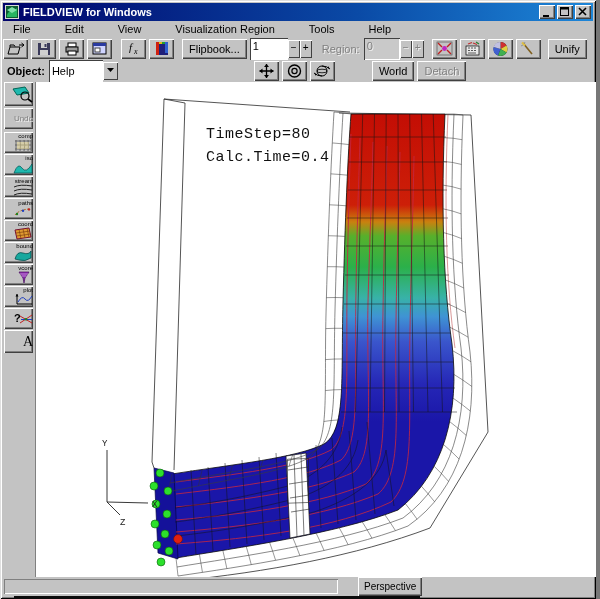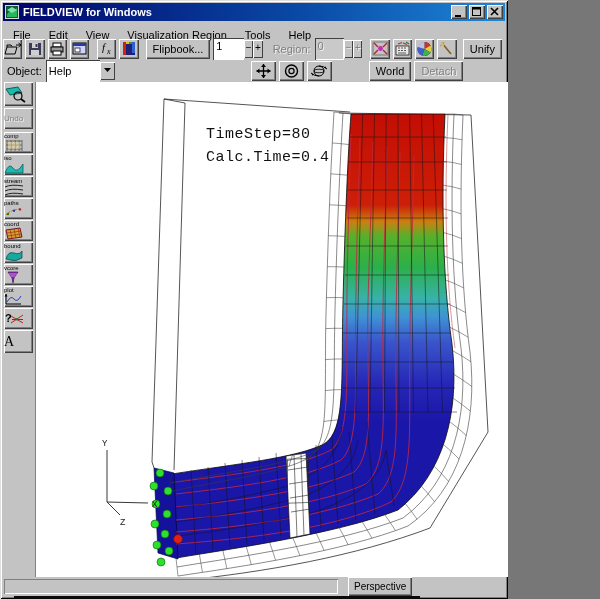--- a/index.html
+++ b/index.html
@@ -1,64 +1,64 @@
 <!DOCTYPE html>
 <html><head>
 <meta charset="utf-8">
 <style>
   html,body{margin:0;padding:0;background:#777;}
-  #win{position:relative;width:508px;height:599px;background:#c3c3c3;
+  #win{position:relative;width:576px;height:599px;background:#c3c3c3;
        font-family:"Liberation Sans",sans-serif;font-size:11px;color:#000;
        box-shadow: inset 1px 1px 0 #dfdfdf, inset -1px -1px 0 #000,
                    inset 2px 2px 0 #fff, inset -2px -2px 0 #808080;
-       overflow:hidden;}
+       overflow:hidden;padding-left:20px;}
   .pressed{box-shadow: inset 1px 1px 0 #404040, inset -1px -1px 0 #fff;background:#d9d9d9;}
   
   #titlebar{position:absolute;left:3px;top:3px;right:3px;height:18px;
     background:linear-gradient(90deg,#00036a 0%,#0a4aa6 60%,#1d86d8 100%);
     display:flex;align-items:center;color:#fff;font-weight:bold;font-size:11px;}
   #title-icon{width:14px;height:14px;margin:0 4px 0 2px;flex:0 0 auto;}
   #caption-buttons{margin-left:auto;display:flex;gap:2px;padding-right:2px;}
   .cap-btn{width:16px;height:14px;background:#c3c3c3;position:relative;
     box-shadow: inset 1px 1px 0 #fff, inset -1px -1px 0 #404040, inset -2px -2px 0 #808080;
     color:#000;font-size:9px;line-height:12px;text-align:center;font-weight:bold;
     font-family:"Liberation Sans",sans-serif;}
   
-  #menubar{position:absolute;left:4px;top:28px;right:4px;height:15px;display:flex;gap:0;}
+  #menubar{position:absolute;left:4px;top:22px;right:4px;height:15px;display:flex;gap:16px;}
   .menu-item{padding:1px 9px;}
   
   #toolbar1{position:absolute;left:3px;top:37px;right:3px;height:23px;display:flex;align-items:center;}
   #toolbar2{position:absolute;left:3px;top:60px;right:3px;height:22px;display:flex;align-items:center;}
   .tbtn{height:20px;background:#c3c3c3;display:flex;align-items:center;justify-content:center;
         margin-right:3px;box-shadow: inset 1px 1px 0 #fff, inset -1px -1px 0 #404040, inset -2px -2px 0 #808080;}
   .tbtn.icon{width:25px;}
   .tbtn.txt{padding:0 7px;font-size:11px;}
   .tinp{height:18px;background:#fff;box-shadow: inset 1px 1px 0 #404040, inset -1px -1px 0 #fff;
         padding:2px 3px;font-size:11px;}
   .spin{width:12px;height:18px;font-size:10px;line-height:16px;text-align:center;background:#c3c3c3;
         box-shadow: inset 1px 1px 0 #fff, inset -1px -1px 0 #404040;}
   .disabled{color:#808080;text-shadow:1px 1px 0 #efefef;}
   .lab{padding:0 4px;}
   
   #sidebar{position:absolute;left:2px;top:82px;width:34px;bottom:22px;background:#c3c3c3;
     box-shadow: inset -1px 0 0 #808080;}
   .side-btn{position:absolute;left:2px;width:29px;height:21px;background:#c3c3c3;
     box-shadow: inset 1px 1px 0 #fff, inset -1px -1px 0 #404040, inset -2px -2px 0 #808080;
-    display:flex;flex-direction:column;align-items:flex-start;justify-content:center;overflow:hidden;}
+    display:flex;flex-direction:column;align-items:flex-end;justify-content:center;overflow:hidden;}
   .side-btn .mini{font-size:6px;line-height:6px;letter-spacing:0;}
   .side-btn svg{display:block;}
   
   #canvas{position:absolute;left:36px;top:82px;width:561px;height:495px;background:#fff;}
   #canvas svg{display:block;}
   
   #bottombar{position:absolute;left:3px;bottom:3px;right:3px;height:19px;background:#c3c3c3;
     display:flex;align-items:center;}
   #status-field{width:334px;height:15px;margin-left:1px;background:#c3c3c3;
     box-shadow: inset 1px 1px 0 #808080, inset -1px -1px 0 #fff;}
-  .mode-btn{height:17px;padding:1px 6px;margin-left:10px;font-size:10px;display:flex;align-items:center;
+  .mode-btn{height:17px;padding:1px 6px;margin-left:20px;font-size:10px;display:flex;align-items:center;
     background:#c3c3c3;box-shadow: inset 1px 1px 0 #fff, inset -1px -1px 0 #404040, inset -2px -2px 0 #808080;}
   #black-strip{position:absolute;left:14px;bottom:0;width:406px;height:3px;background:#0a0a0a;}
   .anno-text{font-family:"Liberation Mono",monospace;font-size:15px;fill:#111;letter-spacing:0.5px;}
   .axis-label{font-family:"Liberation Mono",monospace;font-size:9px;fill:#222;}
 </style>
 </head>
 <body>
 
 <div id="win">
 
@@ -177,21 +177,21 @@
           <path d="M3,2 L12,13" stroke="#806020" stroke-width="1.6"></path>
           <path d="M2,1.5 L5,4.5" stroke="#e0c040" stroke-width="2"></path>
           <path d="M1,5 l2,-1 M5,1 l-1,2" stroke="#888" stroke-width="0.8"></path>
         </svg>
     </div>
     <div style="width:4px"></div>
     <div class="tbtn txt">Unify</div>
   </div>
 
   <div id="toolbar2">
-    <span class="lab" style="font-weight:normal">Object:</span>
+    <span class="lab" style="font-weight:bold">Object:</span>
     <div class="tinp" style="width:48px;display:flex;align-items:center">Help</div>
     <div class="spin" style="width:15px;margin-right:8px"><svg width="9" height="16">
           <path d="M1,6 L8,6 L4.5,10 Z" fill="#000"></path>
         </svg></div>
     <div style="width:128px"></div>
     <div class="tbtn icon">
       <svg width="17" height="16" viewBox="0 0 17 16">
           <path d="M8.5,1 L8.5,15 M1.5,8 L15.5,8" stroke="#000" stroke-width="1.3"></path>
           <path d="M8.5,1 l-2.5,3 h5 Z M8.5,15 l-2.5,-3 h5 Z M1.5,8 l3,-2.5 v5 Z M15.5,8 l-3,-2.5 v5 Z" fill="#000"></path>
         </svg>

